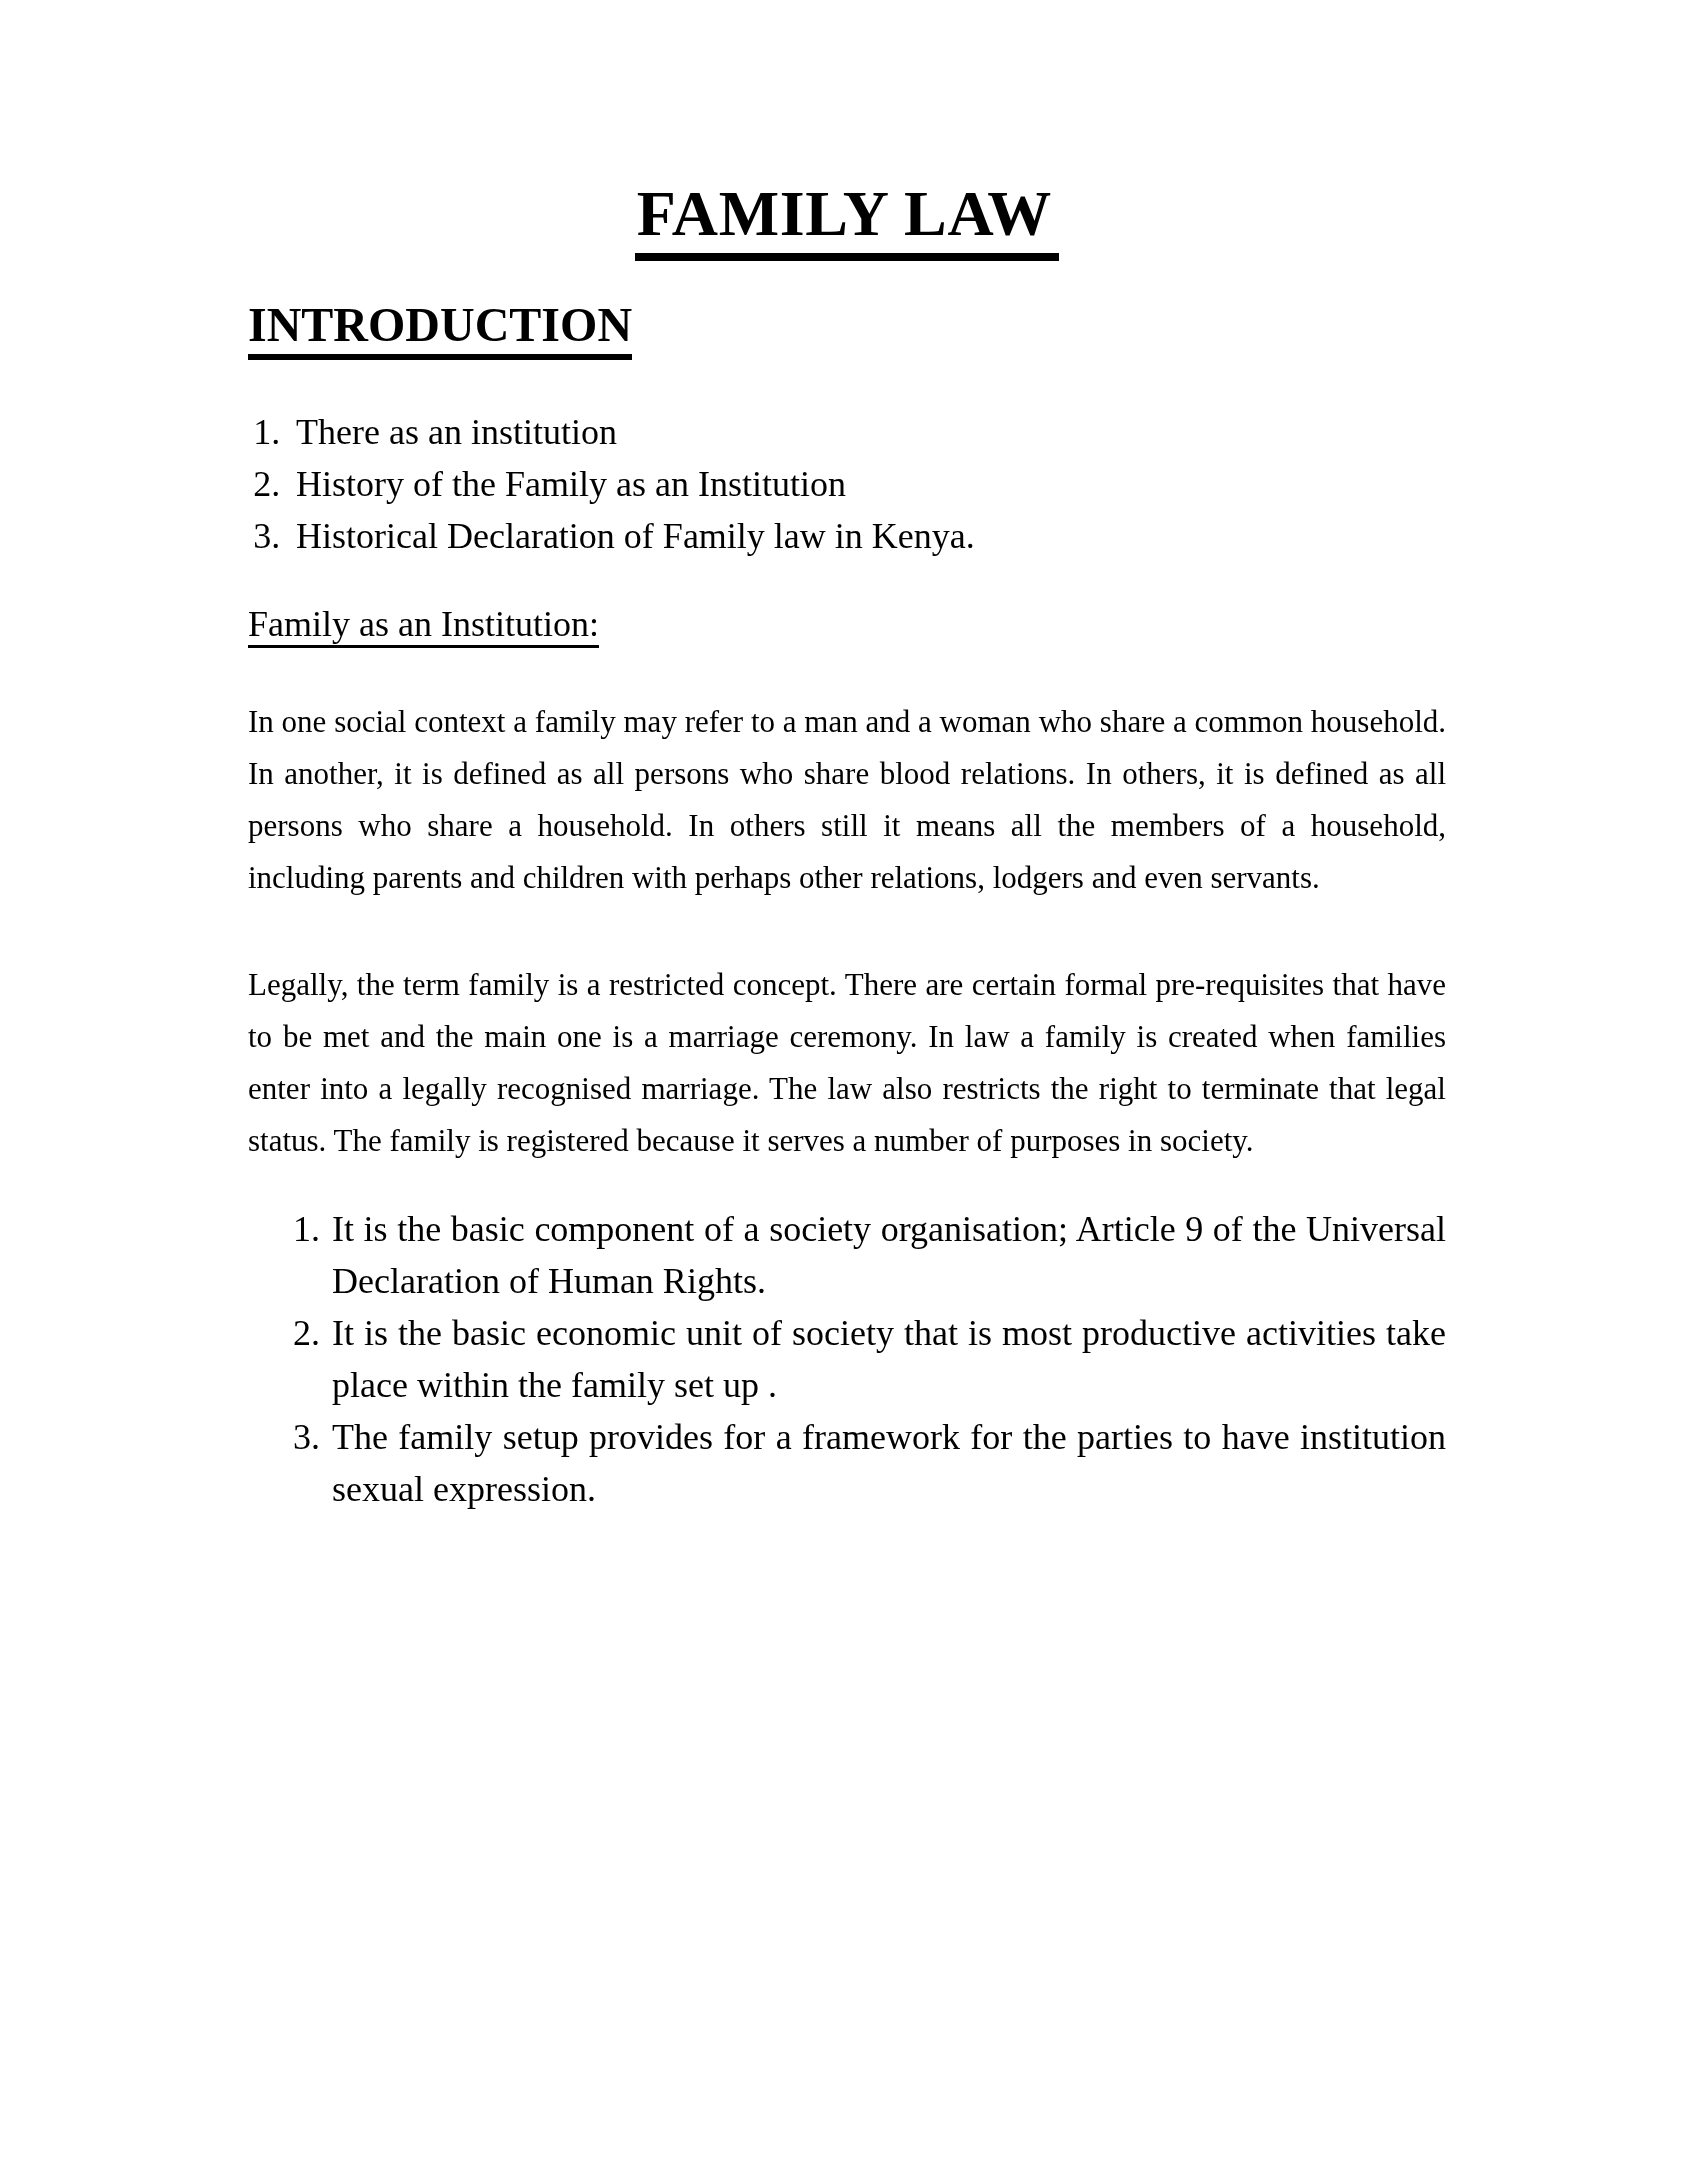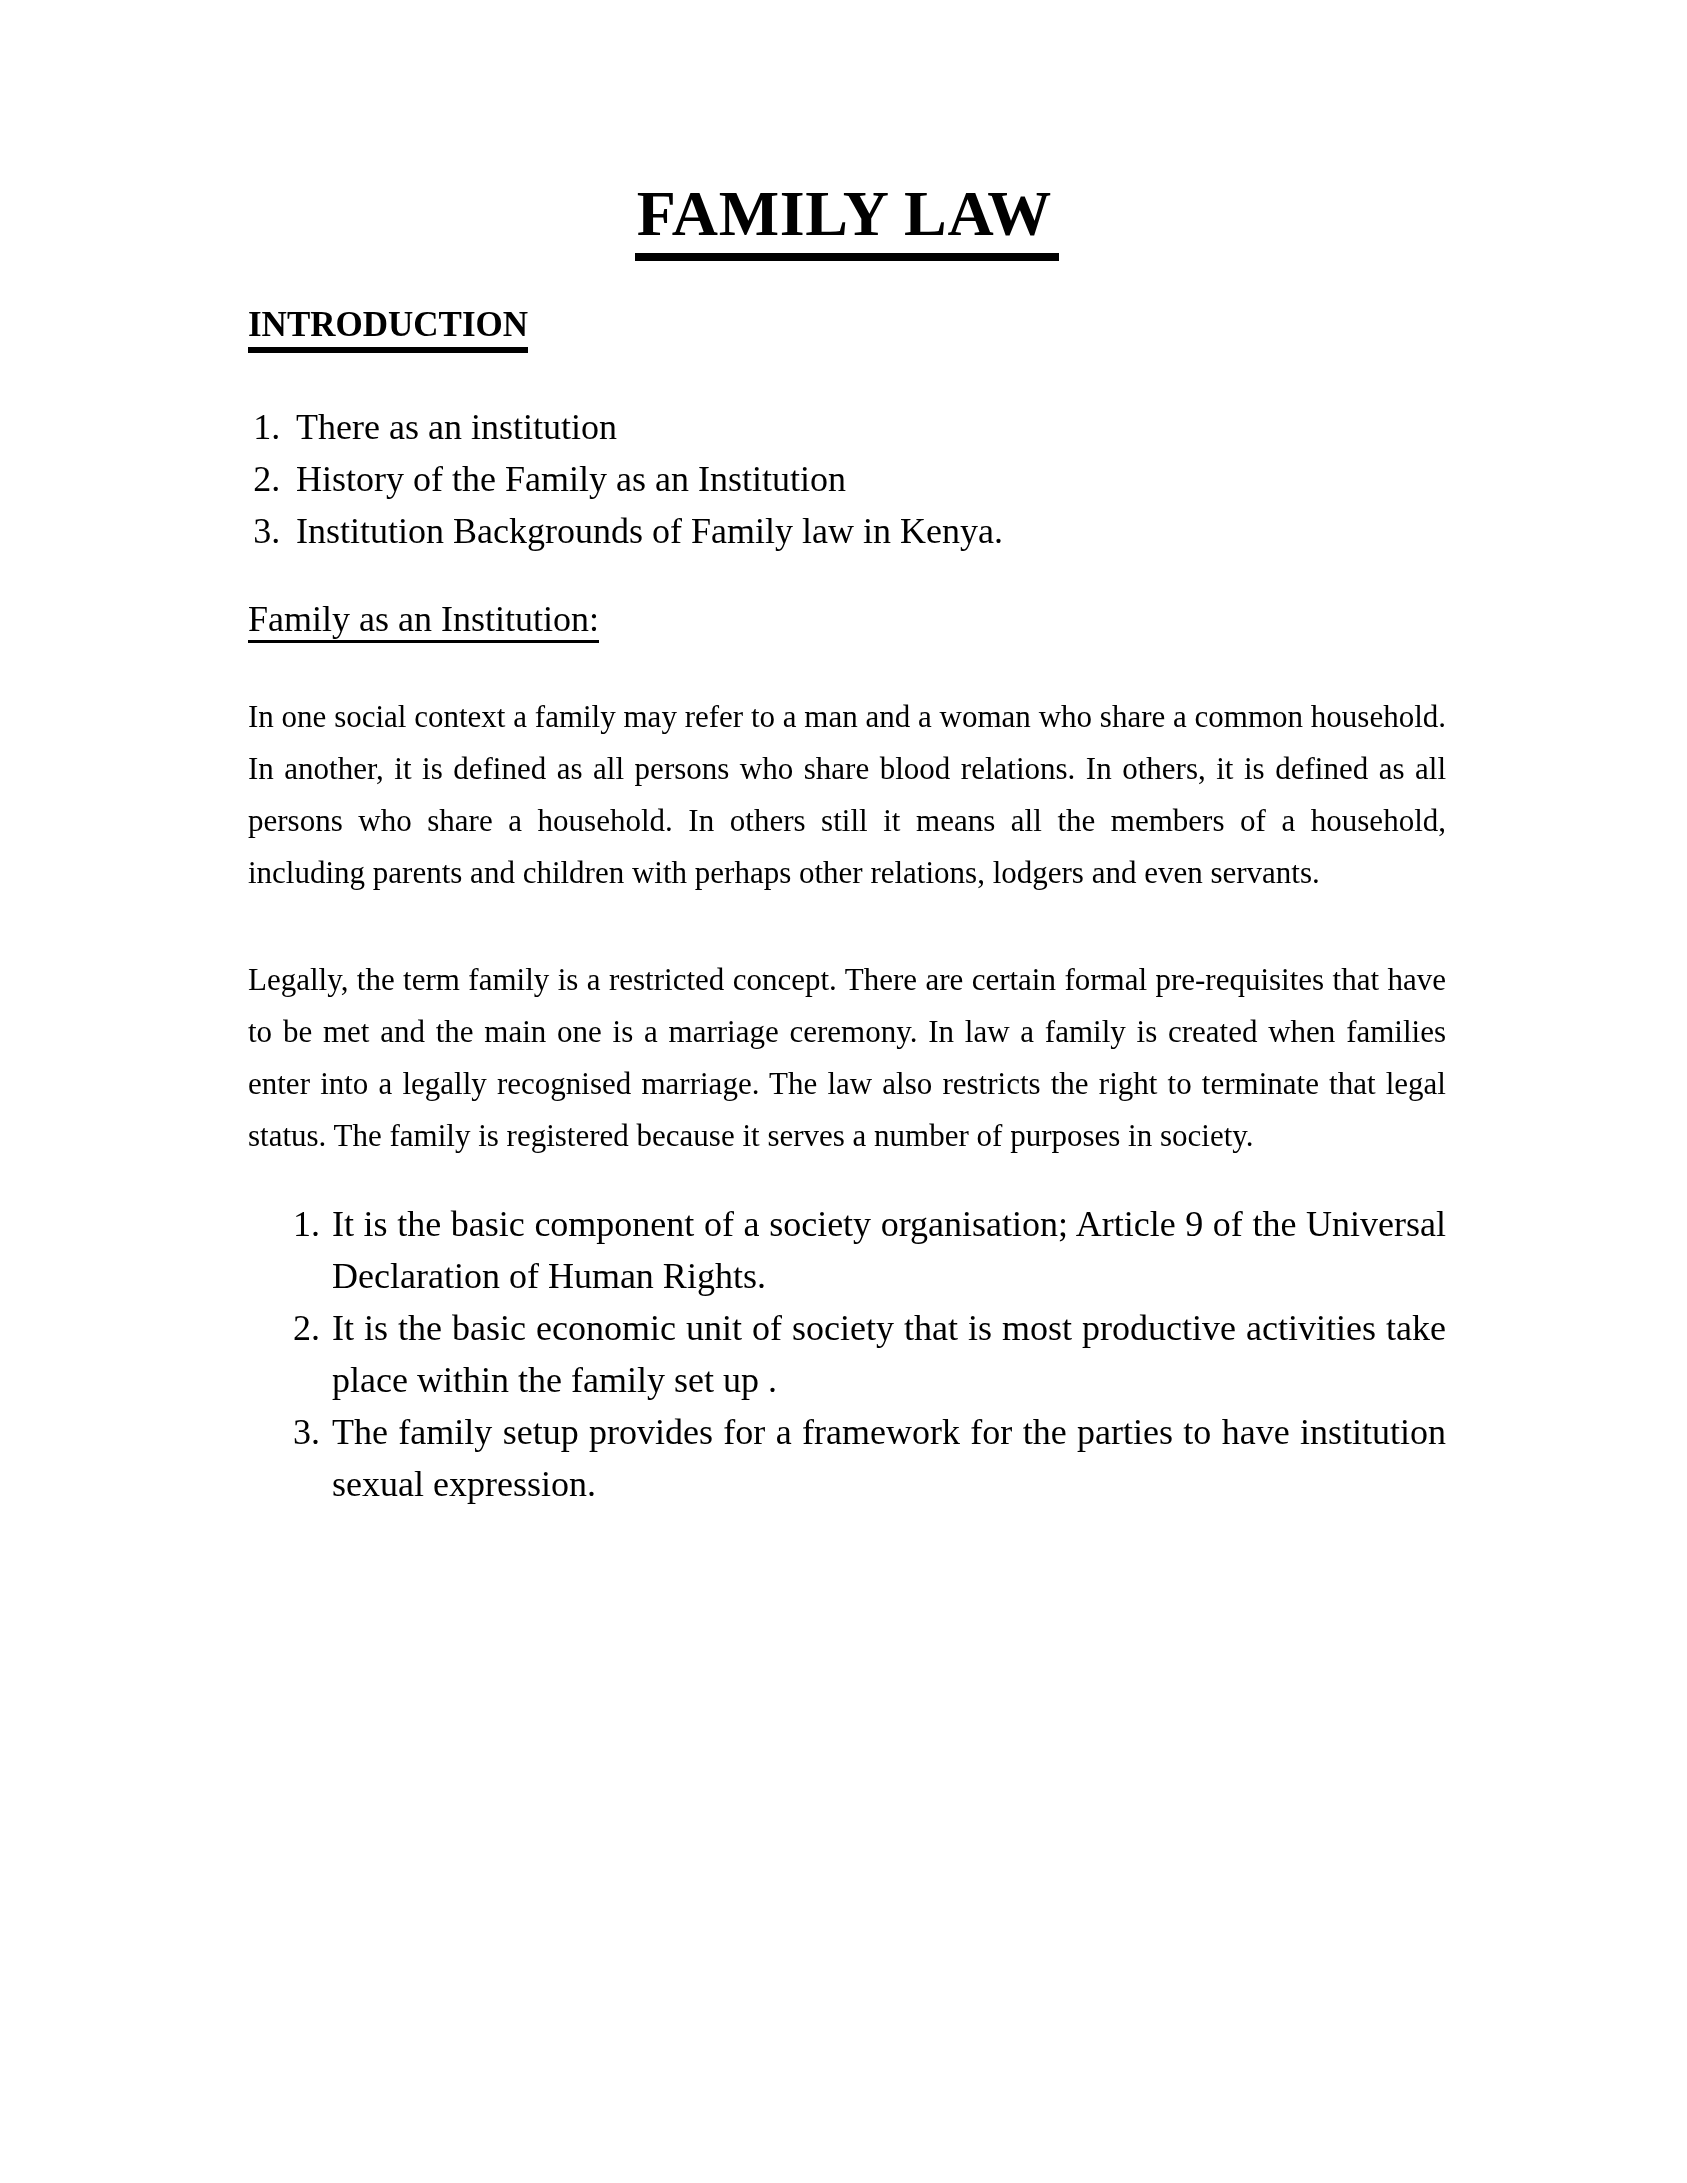--- a/index.html
+++ b/index.html
@@ -40,21 +40,21 @@
     font-weight: bold;
     line-height: 40px;
   }
 
   
   .h-intro {
     margin-top: 28px;
     line-height: 57px;
   }
   .h-intro .hu {
-    font-size: 35px;
+    font-size: 48px;
     font-weight: bold;
     padding-bottom: 2.6px;
     border-bottom: 6.6px solid #000000;
   }
 
   
   .toplist {
     margin-top: 40px;
     font-size: 36px;
     line-height: 52px;
@@ -123,21 +123,21 @@
     <div class="trow">
       <span class="num">1.</span>
       <span class="txt">There as an institution</span>
     </div>
     <div class="trow">
       <span class="num">2.</span>
       <span class="txt">History of the Family as an Institution</span>
     </div>
     <div class="trow">
       <span class="num">3.</span>
-      <span class="txt">Institution Backgrounds of Family law in Kenya.</span>
+      <span class="txt">Historical Declaration of Family law in Kenya.</span>
     </div>
   </div>
 
   <div class="h2-wrap">
     <span class="h2u">Family as an Institution:</span>
   </div>
 
   <p class="para para-1">In one social context a family may refer to a man and a woman who share a common household. In another, it is defined as all persons who share blood relations. In others, it is defined as all persons who share a household. In others still it means all the members of a household, including parents and children with perhaps other relations, lodgers and even servants.</p>
 
   <p class="para para-2">Legally, the term family is a restricted concept. There are certain formal pre-requisites that have to be met and the main one is a marriage ceremony. In law a family is created when families enter into a legally recognised marriage. The law also restricts the right to terminate that legal status. The family is registered because it serves a number of purposes in society.</p>

